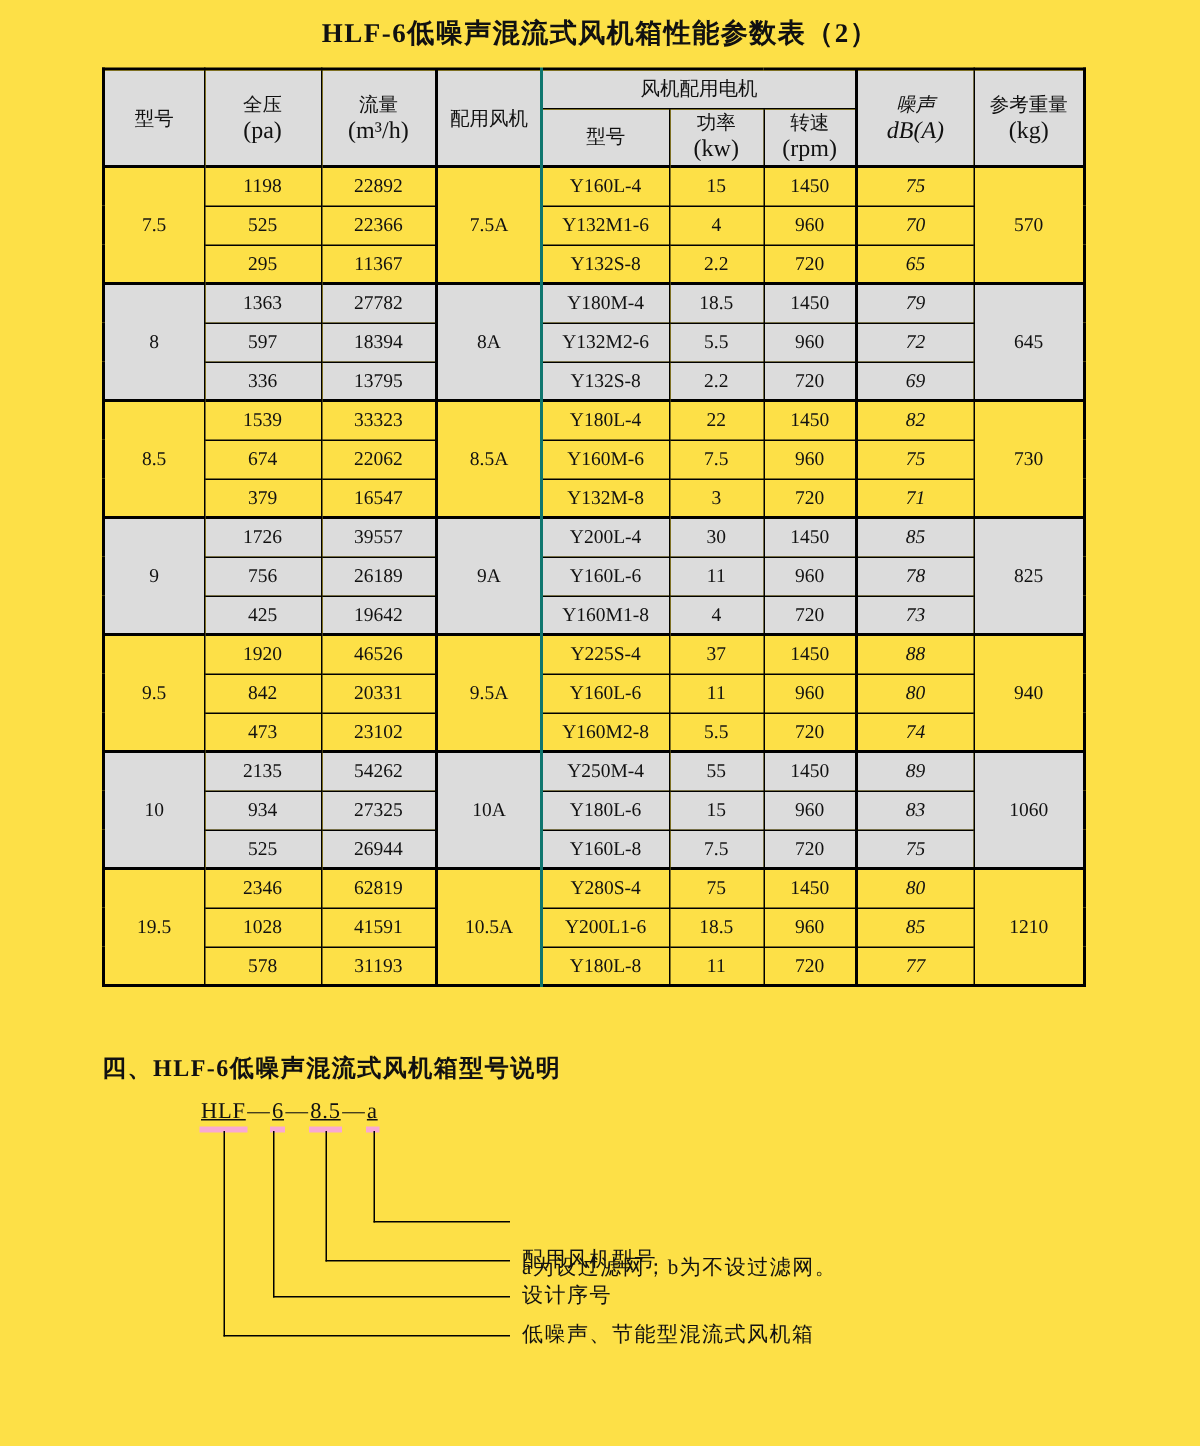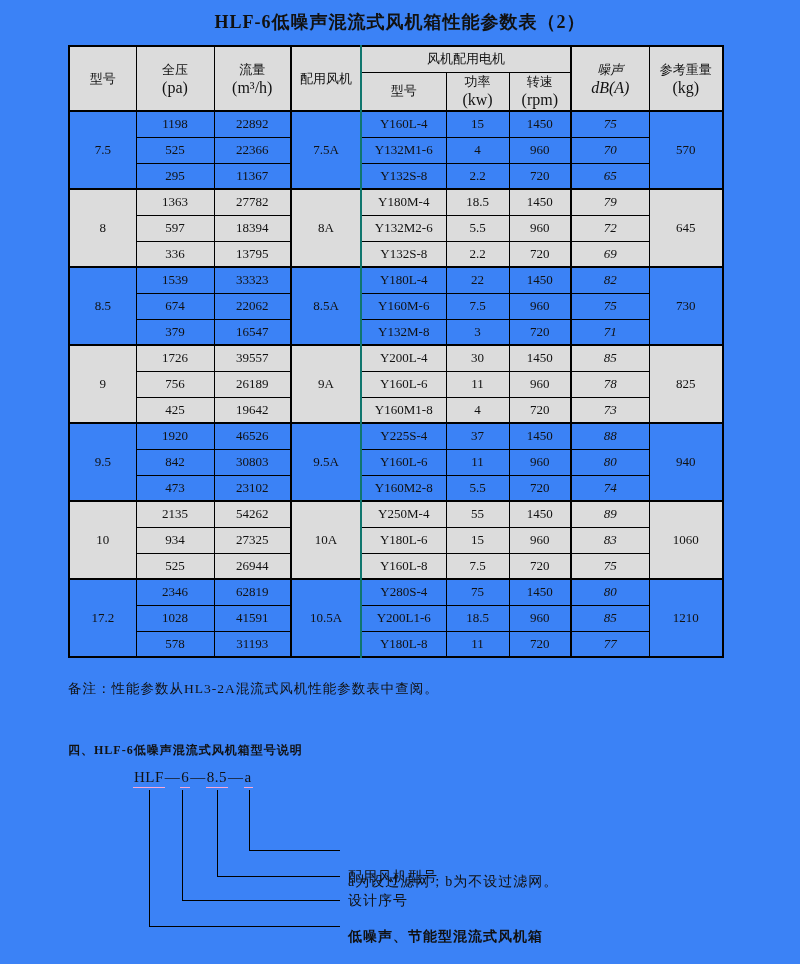--- a/index.html
+++ b/index.html
@@ -1,21 +1,21 @@
 <!DOCTYPE html>
 <html><head>
 <meta charset="utf-8">
 <style>
   * { margin: 0; padding: 0; box-sizing: border-box; }
   html, body { background: #ffffff; }
   .page {
     position: relative;
     width: 800px;
     height: 964px;
-    background: #3b82f6;
+    background: #fde047;
     font-family: "Liberation Serif", "DejaVu Serif", serif;
     color: #111111;
     overflow: hidden;
   }
   .doc-title {
     padding-top: 10px;
     text-align: center;
     font-size: 18px;
     font-weight: bold;
     letter-spacing: 1px;
@@ -45,39 +45,39 @@
   .spec-table .col-fan  { border-left: 2px solid #000; border-right: 2px solid #0f766e; font-family: Liberation Serif, serif; }
   .spec-table .col-noise { border-left: 2px solid #000; font-style: italic; }
   .spec-table thead th .unit { display: block; font-size: 16px; }
   .note {
     margin: 22px 0 0 68px;
     font-size: 13.5px;
     letter-spacing: 1px;
   }
   .section-title {
     margin: 44px 0 0 68px;
-    font-size: 12px;
+    font-size: 16px;
     font-weight: bold;
     letter-spacing: 1px;
   }
   .diagram {
     position: relative;
     width: 800px;
     height: 186px;
     margin-top: 8px;
   }
   .model-code {
     position: absolute;
     left: 133px;
     top: 2px;
     font-size: 15px;
     letter-spacing: 0.5px;
     white-space: nowrap;
   }
-  .model-code .seg { border-bottom: 1px solid #f9a8d4; padding: 0 1px 2px 1px; }
+  .model-code .seg { border-bottom: 4px solid #f9a8d4; padding: 0 1px 2px 1px; text-decoration: underline; }
   .model-code .dash { padding-bottom: 2px; }
   .connector {
     position: absolute;
     border-left: 1px solid #000;
     border-bottom: 1px solid #000;
   }
   .diagram-label {
     position: absolute;
     left: 348px;
     font-size: 14px;
@@ -254,21 +254,21 @@
           <td class="col-flow">46526</td>
           <td class="col-fan" rowspan="3">9.5A</td>
           <td class="col-motor">Y225S-4</td>
           <td class="col-power">37</td>
           <td class="col-speed">1450</td>
           <td class="col-noise">88</td>
           <td class="col-weight" rowspan="3">940</td>
         </tr>
         <tr>
           <td class="col-pressure">842</td>
-          <td class="col-flow">30803</td>
+          <td class="col-flow">20331</td>
           <td class="col-motor">Y160L-6</td>
           <td class="col-power">11</td>
           <td class="col-speed">960</td>
           <td class="col-noise">80</td>
         </tr>
         <tr>
           <td class="col-pressure">473</td>
           <td class="col-flow">23102</td>
           <td class="col-motor">Y160M2-8</td>
           <td class="col-power">5.5</td>
@@ -296,21 +296,21 @@
         </tr>
         <tr class="shaded">
           <td class="col-pressure">525</td>
           <td class="col-flow">26944</td>
           <td class="col-motor">Y160L-8</td>
           <td class="col-power">7.5</td>
           <td class="col-speed">720</td>
           <td class="col-noise">75</td>
         </tr>
         <tr class="group-first">
-          <td class="col-model" rowspan="3">17.2</td>
+          <td class="col-model" rowspan="3">19.5</td>
           <td class="col-pressure">2346</td>
           <td class="col-flow">62819</td>
           <td class="col-fan" rowspan="3">10.5A</td>
           <td class="col-motor">Y280S-4</td>
           <td class="col-power">75</td>
           <td class="col-speed">1450</td>
           <td class="col-noise">80</td>
           <td class="col-weight" rowspan="3">1210</td>
         </tr>
         <tr>
@@ -325,33 +325,32 @@
           <td class="col-pressure">578</td>
           <td class="col-flow">31193</td>
           <td class="col-motor">Y180L-8</td>
           <td class="col-power">11</td>
           <td class="col-speed">720</td>
           <td class="col-noise">77</td>
         </tr>
       </tbody>
   </table>
 
-  <p class="note">备注：性能参数从HL3-2A混流式风机性能参数表中查阅。</p>
 
   <h2 class="section-title">四、HLF-6低噪声混流式风机箱型号说明</h2>
 
   <div class="diagram">
     <div class="model-code">
       <span class="seg">HLF</span><span class="dash">—</span><span class="seg">6</span><span class="dash">—</span><span class="seg">8.5</span><span class="dash">—</span><span class="seg">a</span>
     </div>
 
     <div class="connector" style="left:249px; top:23px; width:91px;  height:61px;"></div>
     <div class="connector" style="left:217px; top:23px; width:123px; height:87px;"></div>
     <div class="connector" style="left:182px; top:23px; width:158px; height:111px;"></div>
     <div class="connector" style="left:149px; top:23px; width:191px; height:137px;"></div>
 
     <div class="diagram-label" style="top:74px;margin-top:31px;">a为设过滤网；b为不设过滤网。</div>
     <div class="diagram-label" style="top:100px;">配用风机型号</div>
     <div class="diagram-label" style="top:124px;">设计序号</div>
-    <div class="diagram-label" style="top:160px;font-weight:bold;">低噪声、节能型混流式风机箱</div>
+    <div class="diagram-label" style="top:150px;">低噪声、节能型混流式风机箱</div>
   </div>
 
 </div>
 
 </body></html>

